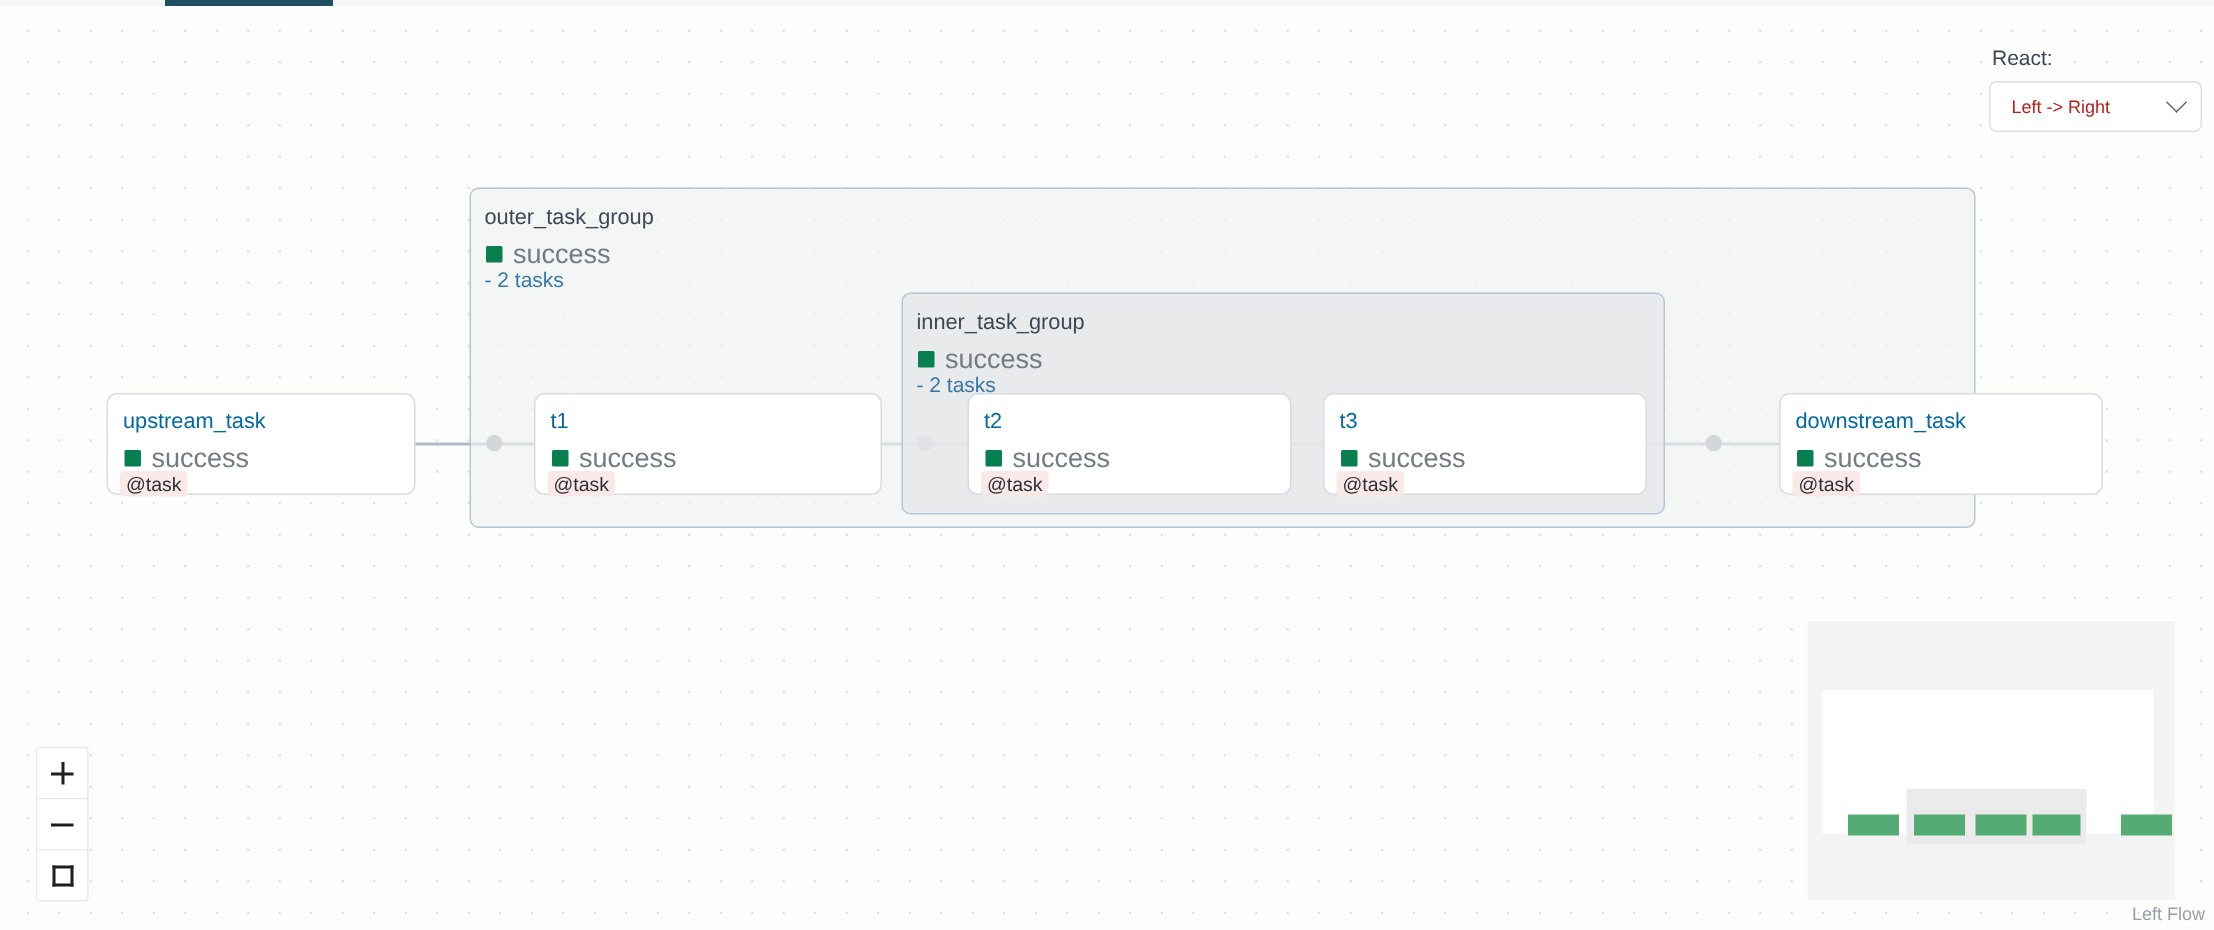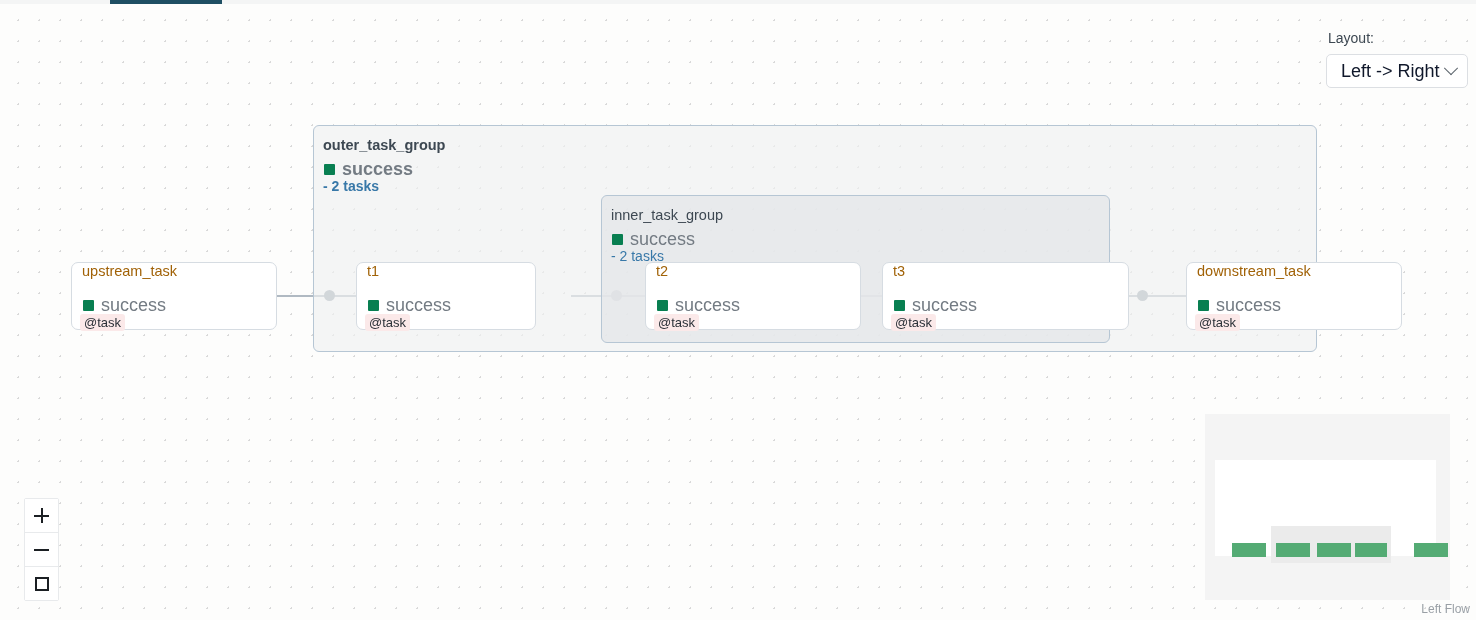--- a/index.html
+++ b/index.html
@@ -53,21 +53,20 @@
     box-sizing: border-box;
     border: 1px solid #b6c6d4;
     border-radius: 6px;
   }
   .group-outer {
     left: 313px;
     top: 121px;
     width: 1004px;
     height: 227px;
     background: rgba(240, 241, 242, 0.66);
-    font-weight: bold;
   }
   .group-inner {
     left: 601px;
     top: 191px;
     width: 509px;
     height: 148px;
     background: rgba(228, 230, 232, 0.75);
   }
   .group-label {
     position: absolute;
@@ -99,23 +98,23 @@
     position: absolute;
     box-sizing: border-box;
     background: #ffffff;
     border: 1px solid #d6dce2;
     border-radius: 7px;
     height: 68px;
   }
   .node-title {
     position: absolute;
     left: 10px;
-    top: 0;
+    top: 10px;
     font-size: 14.5px;
-    color: #a16207;
+    color: #0369a1;
     white-space: nowrap;
   }
   .node-status {
     position: absolute;
     left: 11px;
     top: 32px;
     display: flex;
     align-items: center;
     gap: 7px;
   }
@@ -174,22 +173,22 @@
     box-sizing: border-box;
     width: 142px;
     height: 34px;
     background: #ffffff;
     border: 1px solid #dcdfe3;
     border-radius: 5px;
     display: flex;
     align-items: center;
     justify-content: space-between;
     padding: 0 11px 0 14px;
-    font-size: 18px;
-    color: #0f172a;
+    font-size: 12px;
+    color: #b91c1c;
     cursor: pointer;
   }
   .chevron-down {
     width: 9px;
     height: 9px;
     border-right: 1.6px solid #5c646c;
     border-bottom: 1.6px solid #5c646c;
     transform: rotate(45deg) translate(-2px, -2px);
     flex: none;
   }
@@ -330,58 +329,58 @@
 
     <div class="task-node" style="left:71px; top:258px; width:206px;">
       <div class="node-title">upstream_task</div>
       <div class="node-status">
         <span class="status-square"></span>
         <span class="status-text">success</span>
       </div>
       <div class="node-op">@task</div>
     </div>
 
-    <div class="task-node" style="left:356px; top:258px; width:180px;">
+    <div class="task-node" style="left:356px; top:258px; width:232px;">
       <div class="node-title">t1</div>
       <div class="node-status">
         <span class="status-square"></span>
         <span class="status-text">success</span>
       </div>
       <div class="node-op">@task</div>
     </div>
 
     <div class="task-node" style="left:645px; top:258px; width:216px;">
       <div class="node-title">t2</div>
       <div class="node-status">
         <span class="status-square"></span>
         <span class="status-text">success</span>
       </div>
       <div class="node-op">@task</div>
     </div>
 
-    <div class="task-node" style="left:882px; top:258px; width:247px;">
+    <div class="task-node" style="left:882px; top:258px; width:216px;">
       <div class="node-title">t3</div>
       <div class="node-status">
         <span class="status-square"></span>
         <span class="status-text">success</span>
       </div>
       <div class="node-op">@task</div>
     </div>
 
     <div class="task-node" style="left:1186px; top:258px; width:216px;">
       <div class="node-title">downstream_task</div>
       <div class="node-status">
         <span class="status-square"></span>
         <span class="status-text">success</span>
       </div>
       <div class="node-op">@task</div>
     </div>
 
     <div class="layout-panel">
-      <div class="layout-caption">Layout:</div>
+      <div class="layout-caption">React:</div>
       <div class="layout-select">
         <span>Left -&gt; Right</span>
         <span class="chevron-down"></span>
       </div>
     </div>
 
     <div class="controls">
       <div class="ctrl-btn">
         <span class="glyph-plus"></span>
       </div>

